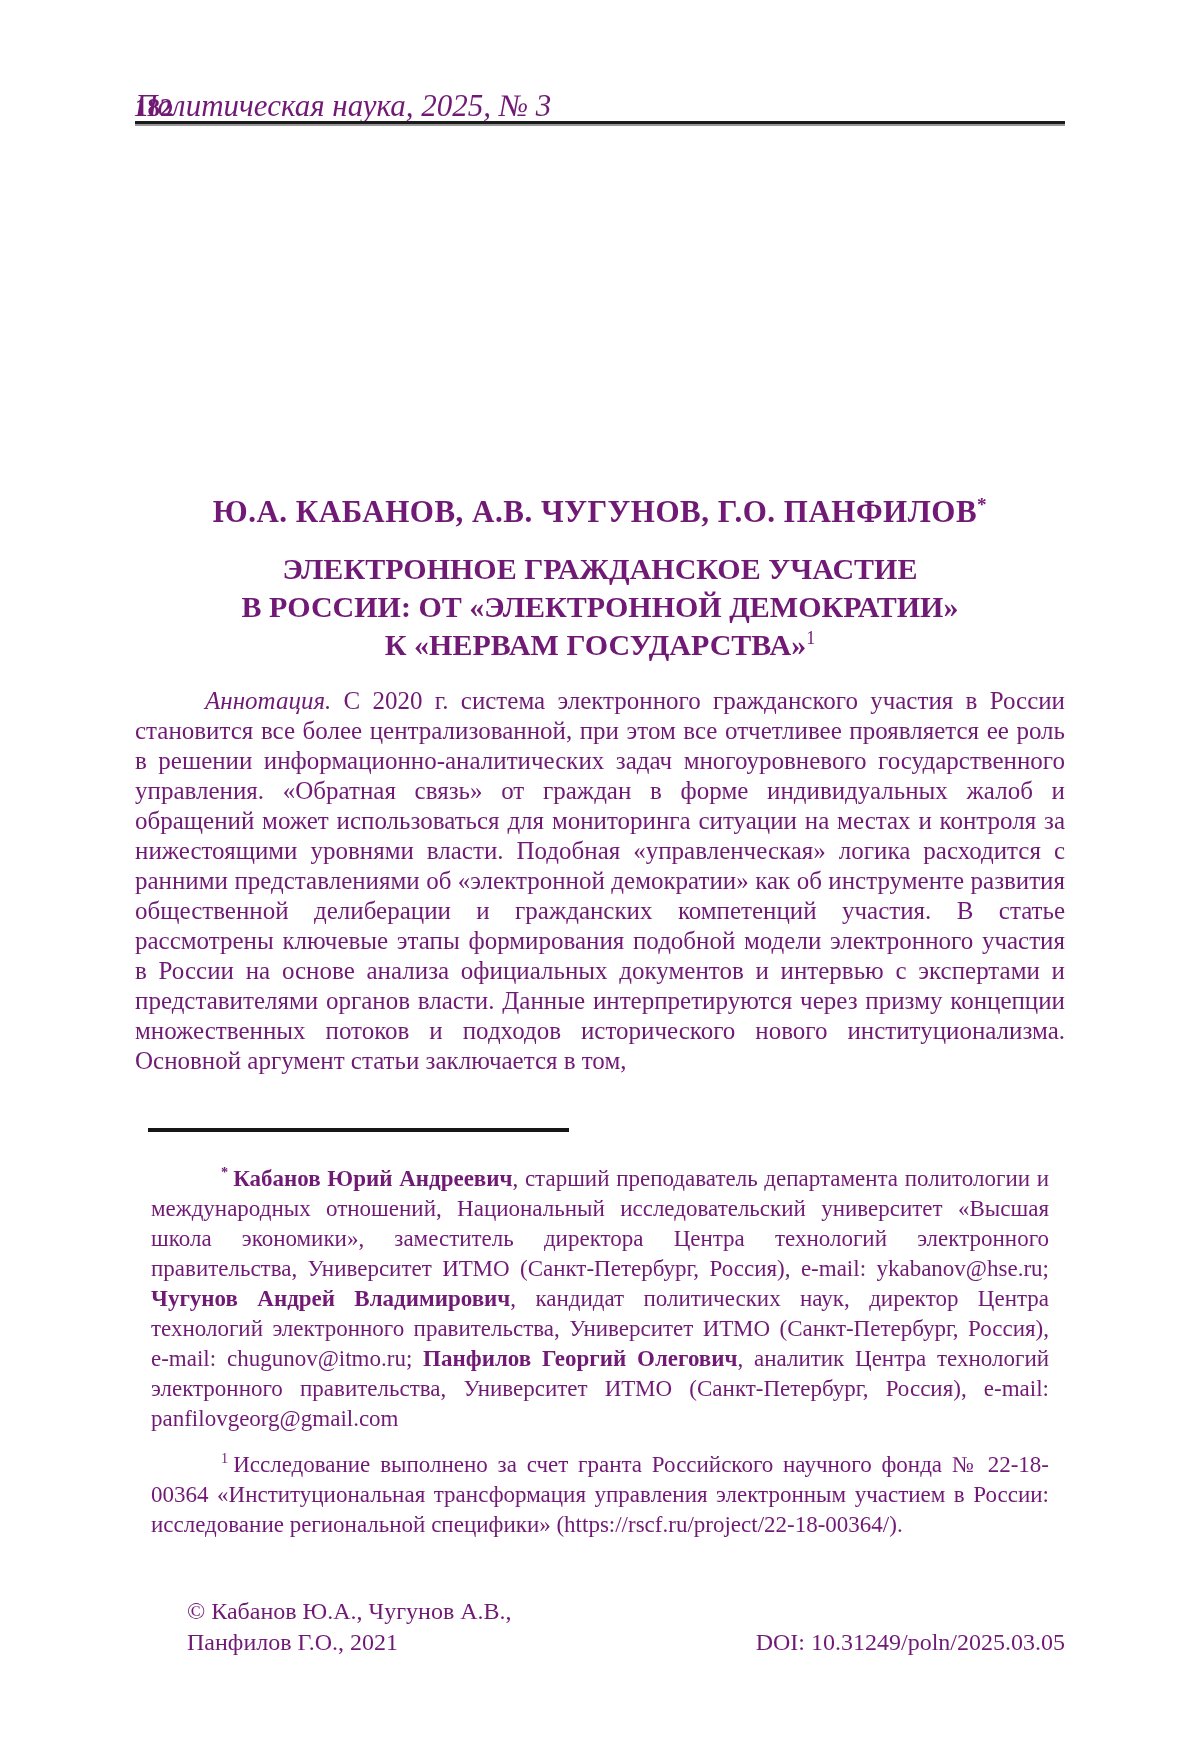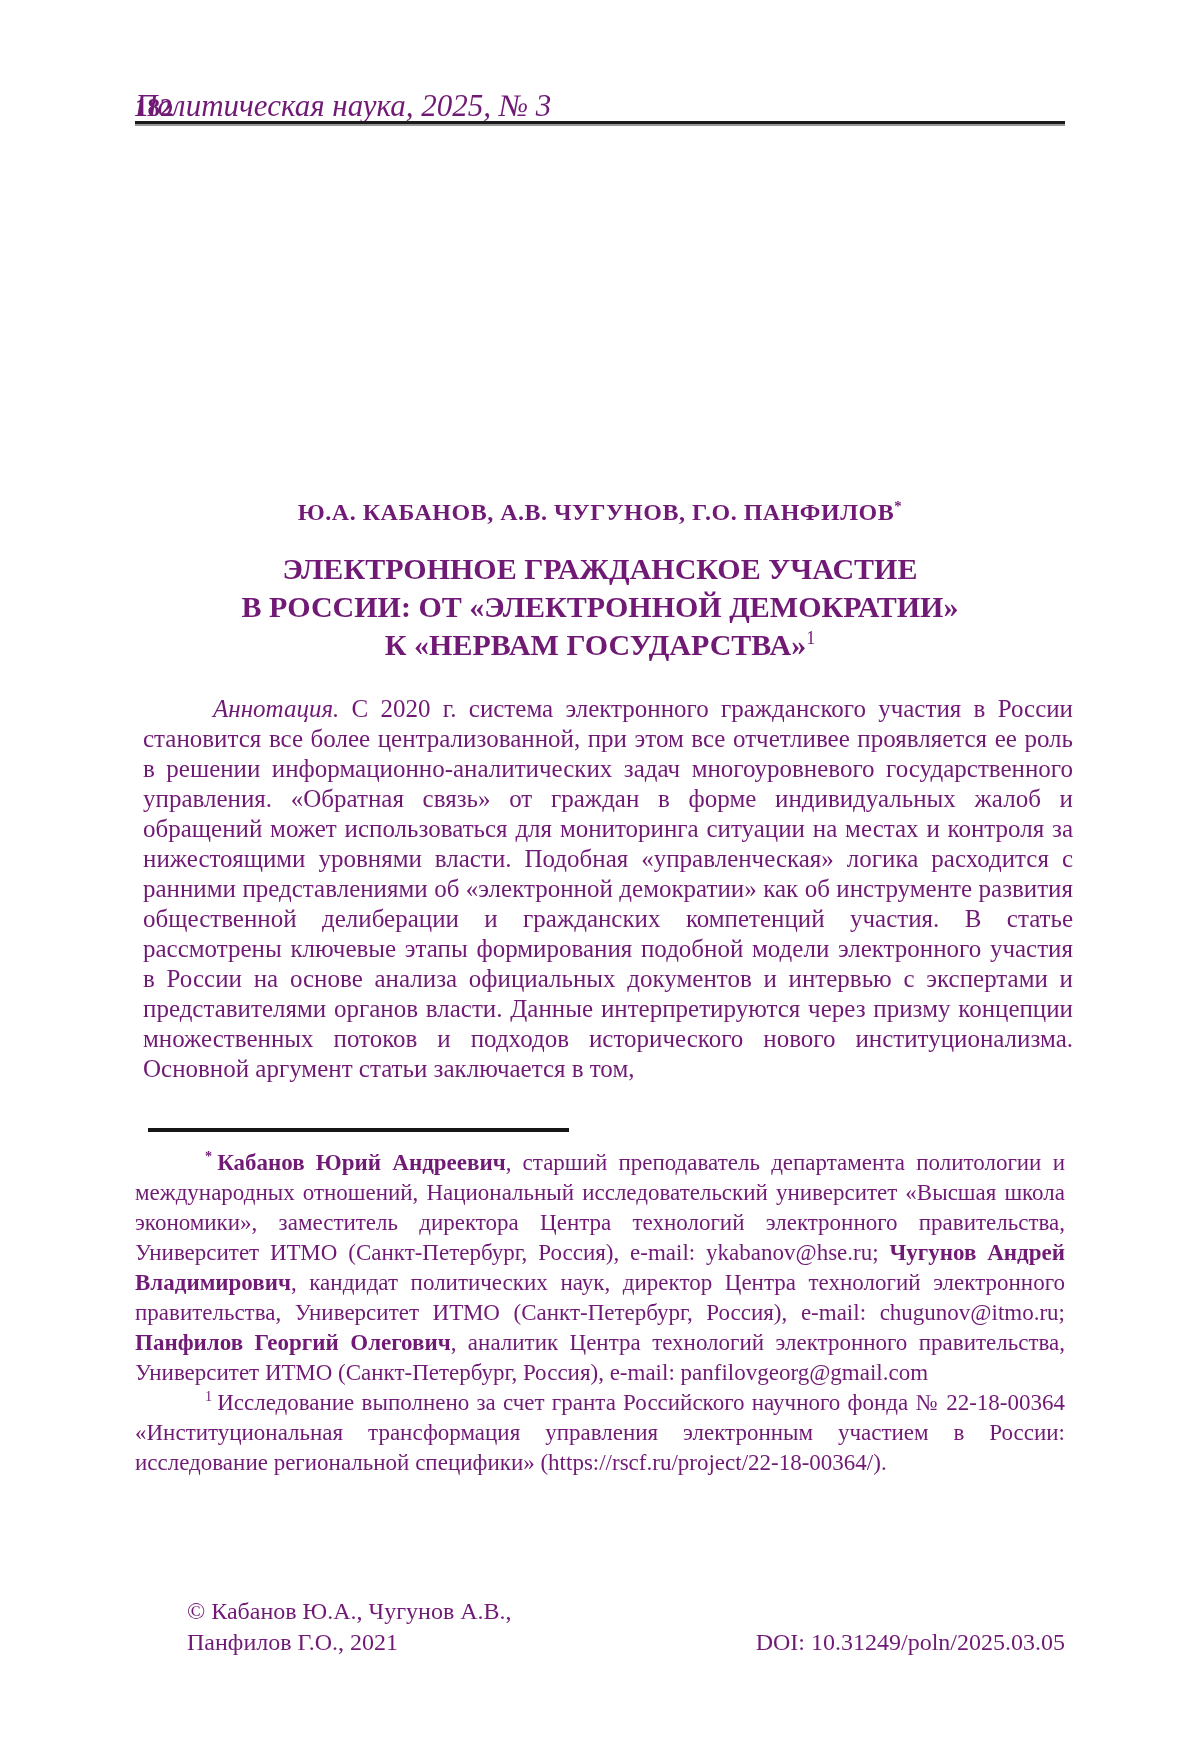--- a/index.html
+++ b/index.html
@@ -15,42 +15,42 @@
   .col{left:135px;width:930px;}
 
   
   .runhead{position:absolute;top:90px;height:32px;}
   .pagenum{position:absolute;left:0;bottom:0;font-weight:bold;font-size:25px;line-height:28px;}
   .journal{display:block;text-align:left;font-style:italic;font-size:31px;line-height:32px;}
   .rule-dark{position:absolute;top:121px;height:3px;background:#1b1b1b;}
   .rule-gray{position:absolute;top:124px;height:2px;background:#989898;}
 
   
-  .authors{position:absolute;top:494px;text-align:center;font-weight:bold;font-size:24px;line-height:36px;letter-spacing:0.5px;}
+  .authors{position:absolute;top:494px;text-align:center;font-weight:bold;font-size:31px;line-height:36px;letter-spacing:0.5px;}
   .authors sup{font-size:0.62em;vertical-align:super;line-height:0;}
   .title{position:absolute;top:550px;text-align:center;font-weight:bold;font-size:30px;line-height:38px;}
   .title sup{font-size:0.6em;vertical-align:super;line-height:0;font-weight:normal;}
 
   
   .abstract{
-    position:absolute;top:686px;margin:8px;
+    position:absolute;top:686px;margin:0;
     font-size:25px;line-height:30px;
     text-align:justify;text-indent:70px;
   }
   .it{font-style:italic;}
   .b{font-weight:bold;}
 
   
   .fnsep{position:absolute;top:1128px;left:148px;width:421px;height:4px;background:#161616;}
   .footnotes{
     position:absolute;top:1148px;
     font-size:23px;line-height:30px;
     text-align:justify;
   }
-  .fnote{margin:0;text-indent:70px;}
+  .fnote{margin:16px;text-indent:70px;}
   .fn-marker{font-size:0.62em;vertical-align:super;line-height:0;margin-right:5px;}
 
   
   .copyright{position:absolute;top:1596px;font-size:24px;line-height:31px;}
   .copyright .line{padding-left:52px;}
   .doirow{position:relative;}
   .doi{position:absolute;right:0;top:0;}
 </style>
 </head>
 <body>

